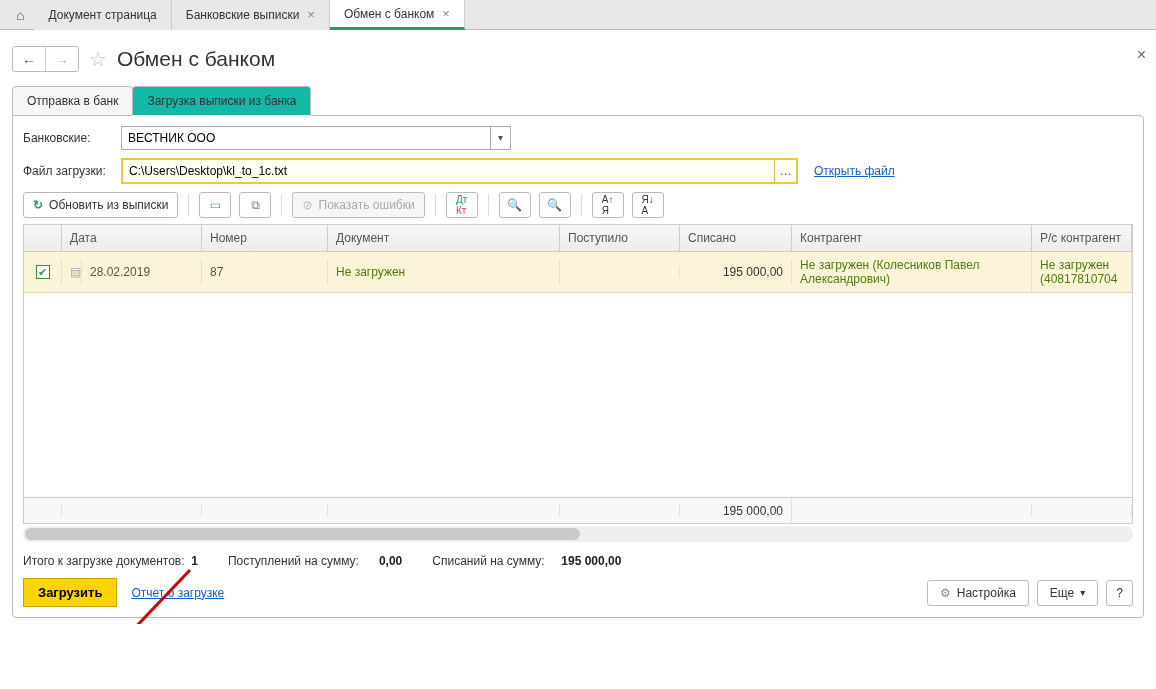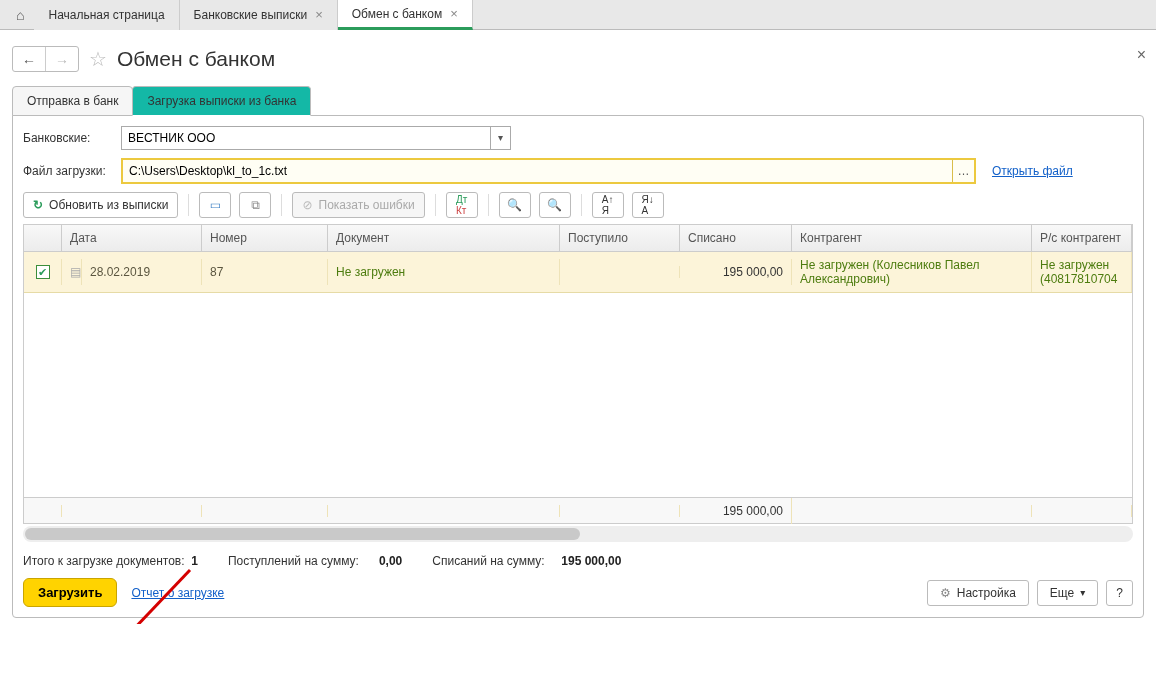--- a/index.html
+++ b/index.html
@@ -134,21 +134,21 @@
     line-height: 22px;
     font-size: 10px;
     color: #555;
     cursor: pointer;
   }
   .file-box {
     display: flex;
     align-items: center;
     border: 2px solid #ecc93f;
     height: 26px;
-    width: 855px;
+    width: 677px;
     background: #fffef4;
   }
   .file-box input {
     border: none;
     flex: 1;
     padding: 0 6px;
     font-size: 12px;
     outline: none;
     background: transparent;
   }
@@ -272,21 +272,21 @@
     justify-content: space-between;
   }
   .bottom-left { display: flex; align-items: center; gap: 14px; }
   .load-btn {
     background: #ffd300;
     border: 1px solid #c9a400;
     padding: 6px 14px;
     font-size: 13px;
     font-weight: bold;
     cursor: pointer;
-    border-radius: 6px;
+    border-radius: 0;
   }
   .bottom-right { display: flex; align-items: center; gap: 8px; }
   .ft-btn {
     border: 1px solid #bbb;
     background: #fff;
     padding: 5px 12px;
     border-radius: 3px;
     cursor: pointer;
     display: flex;
     align-items: center;
@@ -300,21 +300,21 @@
     top: 535px;
     pointer-events: none;
   }
 </style>
 </head>
 <body>
 
 <div class="top-tabs">
   <span class="home-icon">⌂</span>
   <div class="top-tab">
-    <span>Начальная страница</span>
+    <span>Документ страница</span>
   </div>
   <div class="top-tab">
     <span>Банковские выписки</span>
     <span class="tab-close">×</span>
   </div>
   <div class="top-tab active">
     <span>Обмен с банком</span>
     <span class="tab-close">×</span>
   </div>
 </div>

